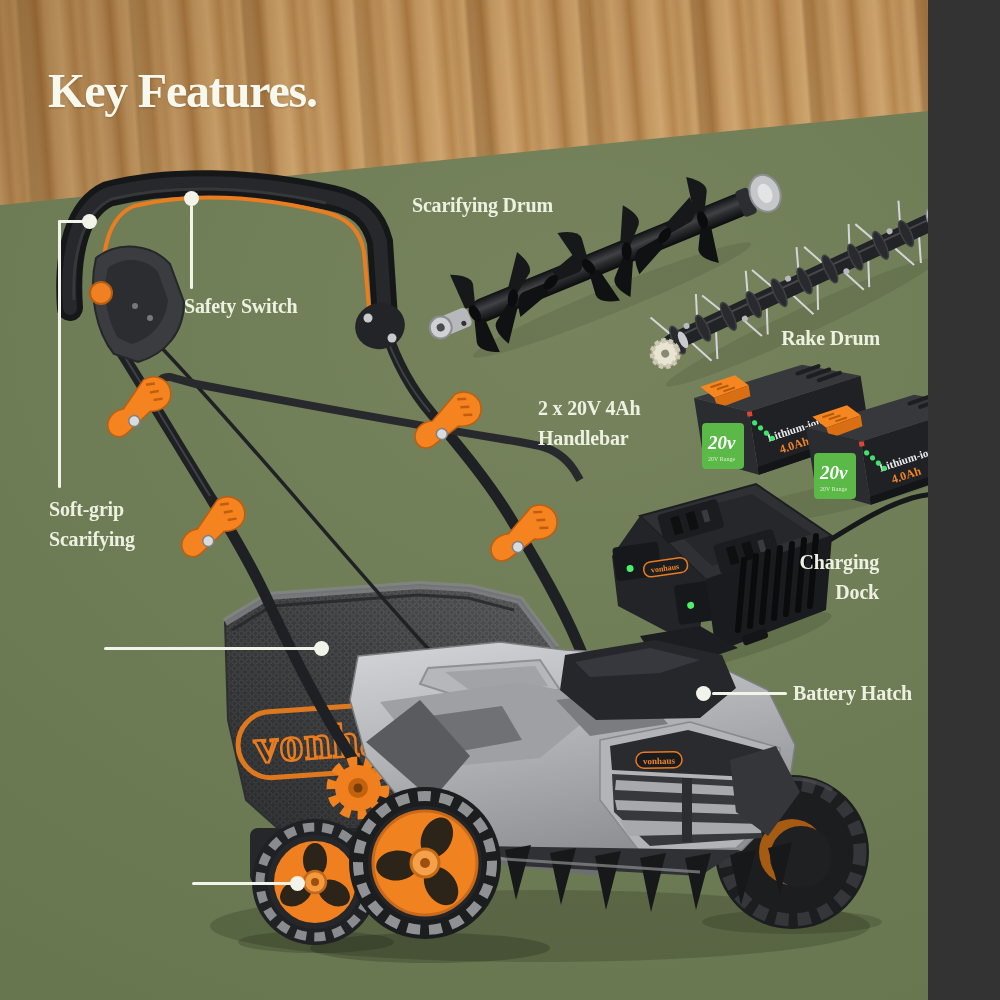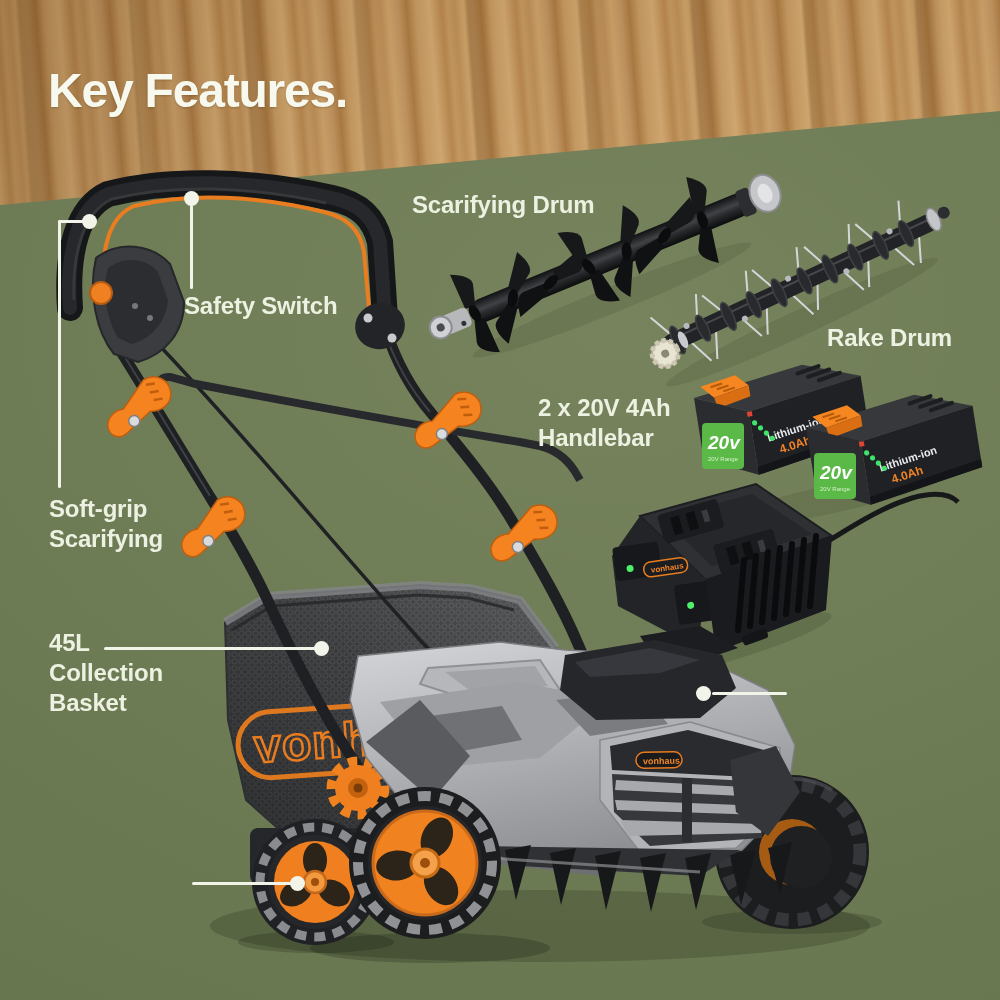--- a/index.html
+++ b/index.html
@@ -1,18 +1,18 @@
 <!DOCTYPE html>
 <html><head>
 <meta charset="utf-8">
 <style>
   html,body{margin:0;padding:0;background:#333;}
   .stage{
-    position:relative;width:1000px;height:1000px;overflow:hidden;
-    font-family:Liberation Sans, sans-serif;
+    position:relative;width:928px;height:1000px;overflow:hidden;
+    font-family:Liberation Serif, serif;
     background:radial-gradient(130% 95% at 62% 32%, #76835c 0%, #6f7d56 42%, #65734d 100%);
   }
   
   .bg-wood{
     position:absolute;inset:0;
     clip-path:polygon(0 0,100% 0,100% 11.1%,0 20.5%);
     background:
       repeating-linear-gradient(86deg,
         rgba(100,60,15,0) 0 84px, rgba(100,60,15,.28) 88px, rgba(100,60,15,0) 112px),
       repeating-linear-gradient(85.5deg,
@@ -28,21 +28,21 @@
   
   .title{
     position:absolute;left:48px;top:63px;margin:0;
     font-size:48px;font-weight:bold;letter-spacing:-1.2px;color:#f7f9ee;
     text-shadow:0 1px 2px rgba(60,40,10,.25);
   }
   
   .art{position:absolute;inset:0;width:1000px;height:1000px;}
   
   .callout{
-    position:absolute;font-weight:bold;font-size:24px;line-height:30px;
+    position:absolute;font-weight:bold;font-size:20px;line-height:30px;
     color:#edf1e2;letter-spacing:-0.2px;white-space:nowrap;
   }
   .align-right{text-align:right;margin-left:28px;}
   .cline{position:absolute;background:#f2f4e9;border-radius:2px;}
   .cdot{position:absolute;width:15px;height:15px;border-radius:50%;background:#f2f4e9;}
 </style>
 </head>
 <body>
 
 <div class="stage">
@@ -423,36 +423,38 @@
 
   <div class="callout align-right" style="right:48px;top:323px;">
     <div>Rake Drum</div>
   </div>
 
   <div class="callout" style="left:538px;top:393px;">
     <div>2 x 20V 4Ah</div>
     <div>Handlebar</div>
   </div>
 
+  <div class="callout align-right" style="right:49px;top:547px;">
+    <div>Charging</div>
+    <div>Dock</div>
+  </div>
 
   <div class="cdot" style="left:696px;top:686px;"></div>
   <div class="cline" style="left:712px;top:692px;width:75px;height:3px;"></div>
+  <div class="callout" style="left:793px;top:678px;">
+    <div>Battery Hatch</div>
+  </div>
 
   <div class="cdot" style="left:82px;top:214px;"></div>
   <div class="cline" style="left:58px;top:220px;width:32px;height:3px;"></div>
   <div class="cline" style="left:58px;top:220px;width:3px;height:268px;"></div>
   <div class="callout" style="left:49px;top:494px;">
     <div>Soft-grip</div>
     <div>Scarifying</div>
   </div>
 
   <div class="cdot" style="left:314px;top:641px;"></div>
   <div class="cline" style="left:104px;top:647px;width:212px;height:3px;"></div>
-  <div class="callout" style="left:49px;top:628px;">
-    <div>45L</div>
-    <div>Collection</div>
-    <div>Basket</div>
-  </div>
 
   <div class="cdot" style="left:290px;top:876px;"></div>
   <div class="cline" style="left:192px;top:882px;width:100px;height:3px;"></div>
 
 </div>
 
 </body></html>

